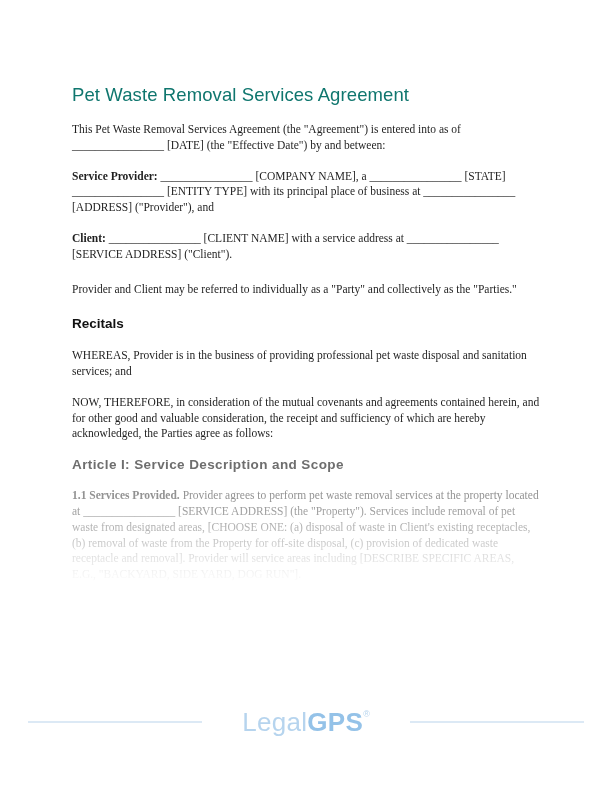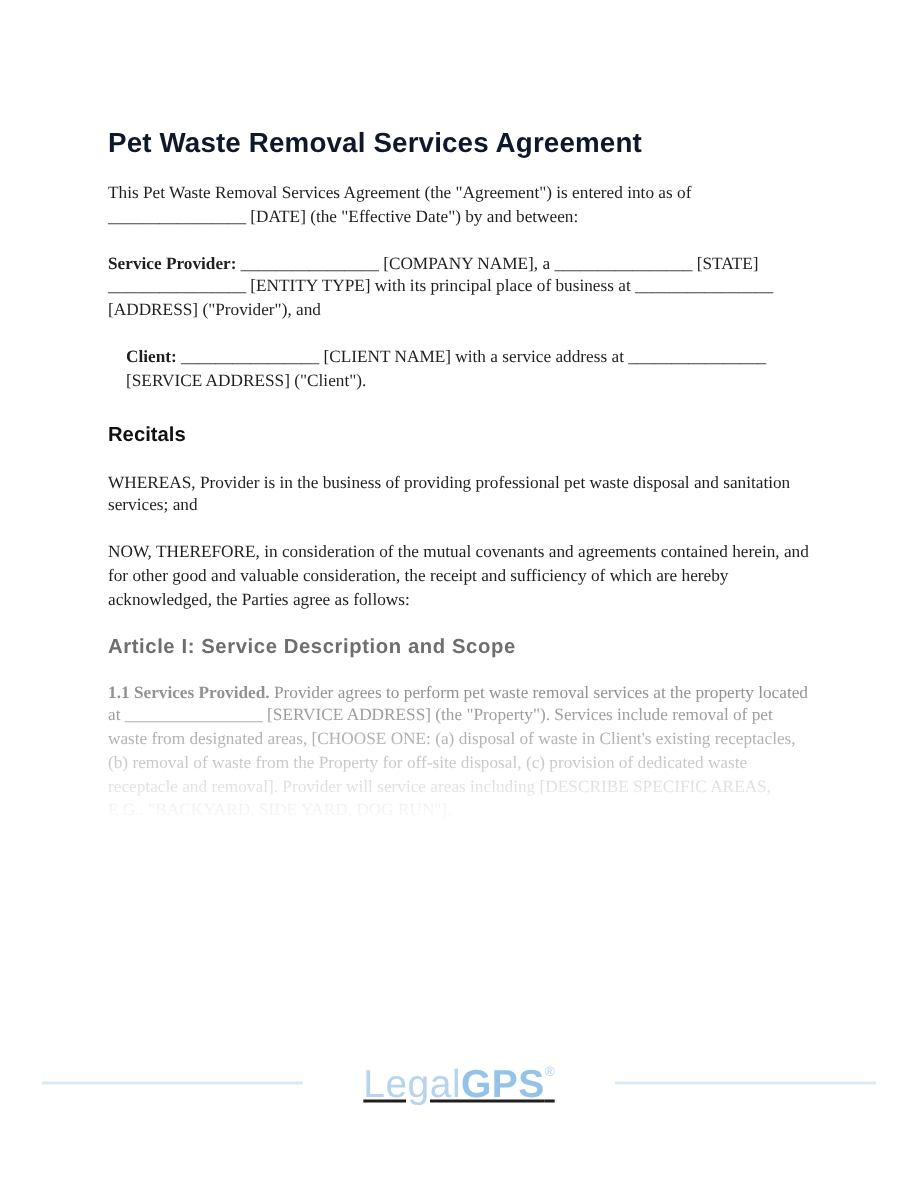--- a/index.html
+++ b/index.html
@@ -19,28 +19,28 @@
     position: absolute;
     left: 72px;
     right: 72px;
     top: 84px;
     font-size: 11.5px;
     line-height: 1.37;
   }
   h1.doc-title {
     font-family: "Liberation Sans", sans-serif;
     font-size: 18.5px;
-    font-weight: 700;
-    color: #0f172a;
+    font-weight: 400;
+    color: #0f766e;
     margin: 0 0 16px 0;
     line-height: 1.2;
     letter-spacing: 0.1px;
   }
   p { margin: 0 0 15px 0; }
-  p.mb20 { margin-bottom: 20px; margin-left: 12px; }
+  p.mb20 { margin-bottom: 20px; }
   p.mb16 { margin-bottom: 16px; }
   p.mb18 { margin-bottom: 18px; }
   p.mb19 { }
   h2.section-heading {
     font-family: "Liberation Sans", sans-serif;
     font-size: 13.5px;
     font-weight: 700;
     color: #111111;
     margin: 0 0 16px 0;
     line-height: 1.2;
@@ -93,21 +93,20 @@
     flex: 1;
     height: 2px;
     background: #dce9f5;
   }
   .brand {
     font-family: "Liberation Sans", sans-serif;
     font-size: 26px;
     line-height: 1;
     margin: 16px 40px;
     white-space: nowrap;
-    text-decoration: underline;
   }
   .brand-light {
     font-weight: 400;
     color: #b6d4ee;
     letter-spacing: 0.3px;
   }
   .brand-bold {
     font-weight: 700;
     color: #94c2e8;
     letter-spacing: 0.3px;
@@ -127,20 +126,21 @@
 <main class="content">
 
   <h1 class="doc-title">Pet Waste Removal Services Agreement</h1>
 
   <p>This Pet Waste Removal Services Agreement (the "Agreement") is entered into as of ________________ [DATE] (the "Effective Date") by and between:</p>
 
   <p><strong class="inline-label">Service Provider:</strong> <span>________________ [COMPANY NAME], a ________________ [STATE] ________________ [ENTITY TYPE] with its principal place of business at ________________ [ADDRESS] ("Provider"), and</span></p>
 
   <p class="mb20"><strong class="inline-label">Client:</strong> <span>________________ [CLIENT NAME] with a service address at ________________ [SERVICE ADDRESS] ("Client").</span></p>
 
+  <p class="mb18">Provider and Client may be referred to individually as a "Party" and collectively as the "Parties."</p>
 
   <h2 class="section-heading">Recitals</h2>
 
   <p>WHEREAS, Provider is in the business of providing professional pet waste disposal and sanitation services; and</p>
 
 
   <p class="mb19">NOW, THEREFORE, in consideration of the mutual covenants and agreements contained herein, and for other good and valuable consideration, the receipt and sufficiency of which are hereby acknowledged, the Parties agree as follows:</p>
 
   <h2 class="article-heading">Article I: Service Description and Scope</h2>
 

